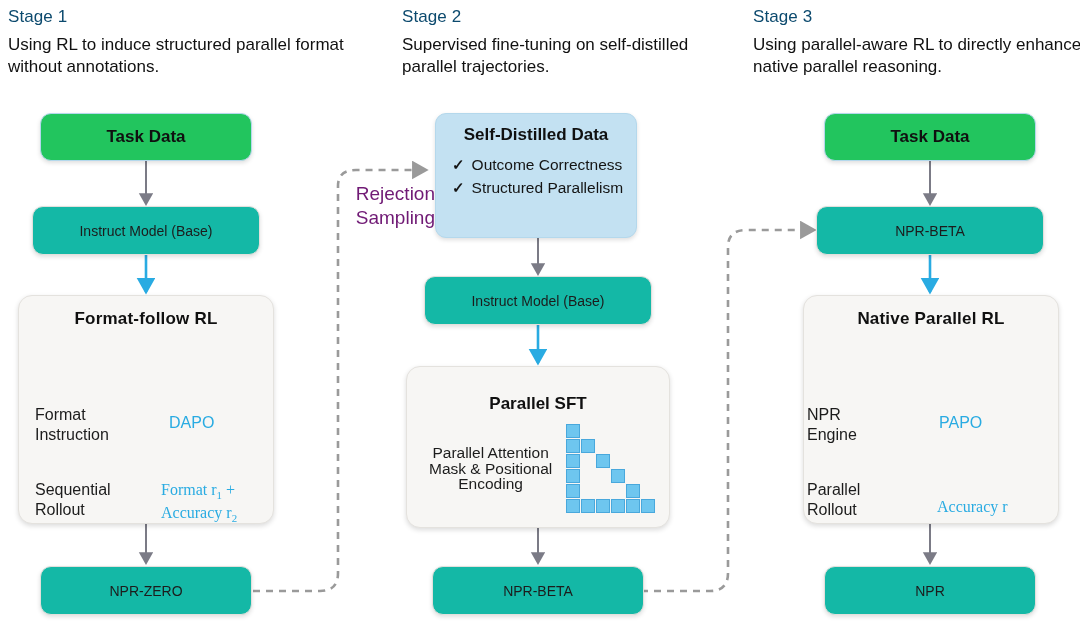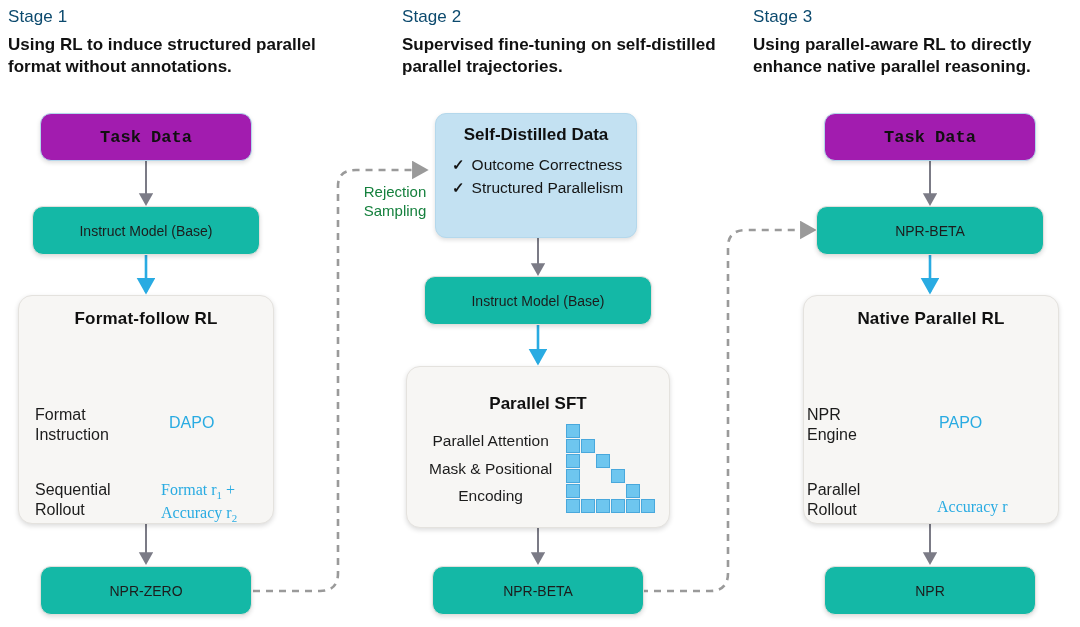--- a/index.html
+++ b/index.html
@@ -16,42 +16,42 @@
   
   #wires{position:absolute;left:0;top:0;width:1080px;height:627px;pointer-events:none;}
 
   
   .col-head{position:absolute;}
   .stage-label{
     font-size:17px;color:#0c4a6e;font-weight:400;letter-spacing:.1px;
     margin:0 0 7px 0;line-height:1.1;
   }
   .stage-desc{
-    font-size:17px;font-weight:bold;color:#111;line-height:1.30;margin:0;
+    font-size:17px;font-weight:normal;color:#111;line-height:1.30;margin:0;
   }
 
   
   .node{
     position:absolute;
     box-sizing:border-box;
     border-radius:11px;
     display:flex;align-items:center;justify-content:center;
     text-align:center;
   }
   .node.plain{
     background:#14b8a6;
     border:1px solid #e2e0dc;
     box-shadow:0 2px 4px rgba(0,0,0,.13);
     font-size:14px;color:#1c1c1c;
   }
   .node.data{
-    background:#a21caf;
+    background:#22c55e;
     border:1px solid #b4d8ec;
     box-shadow:0 2px 4px rgba(0,0,0,.13);
-    font-size:17px;font-weight:bold;color:#101010;font-family:Liberation Mono, monospace;
+    font-size:17px;font-weight:bold;color:#101010;
   }
   .node.big{
     background:#f7f6f4;
     border:1px solid #e4e2de;
     box-shadow:0 2px 5px rgba(0,0,0,.14);
     border-radius:14px;
     display:block;
   }
 
   
@@ -76,30 +76,30 @@
   .rl-grid{position:relative;width:100%;height:172px;}
   .rl-cell{position:absolute;text-align:left;line-height:1.26;}
   .rl-cell.black{font-size:16px;color:#1c1c1c;}
   .rl-cell.cyan{font-size:16px;color:#29abe2;}
   .sub{font-family:"Liberation Serif", serif;font-style:normal;}
   .sub sub{font-size:.68em;}
 
   
   .sft-title{text-align:center;font-size:17px;font-weight:bold;color:#101010;margin:27px 0 0 0;}
   .sft-body{display:flex;align-items:center;padding:10px 0 0 22px;gap:14px;}
-  .sft-lines{display:flex;flex-direction:column;gap:12px;}
+  .sft-lines{display:flex;flex-direction:column;}
   .sft-lines span{font-size:15.5px;color:#1c1c1c;white-space:nowrap;line-height:1;}
   .mask{display:grid;grid-template-columns:repeat(6,14px);grid-template-rows:repeat(6,14px);gap:1px;}
   .mask i{display:block;width:14px;height:14px;}
   .mask i.on{background:#6ec6ef;border:1px solid #49a8dc;box-sizing:border-box;}
   .mask i.off{background:transparent;}
 
   
   .wire-label{
-    position:absolute;font-size:15px;color:#15803d;line-height:1.28;text-align:center;
+    position:absolute;font-size:19px;color:#701a75;line-height:1.28;text-align:right;
   }
 </style>
 </head>
 <body>
 
 <div id="stage">
 
   <svg id="wires" viewBox="0 0 1080 627">
     <defs>
       <marker id="ah-gray" markerWidth="9" markerHeight="9" refX="5.4" refY="3.6" orient="auto">

